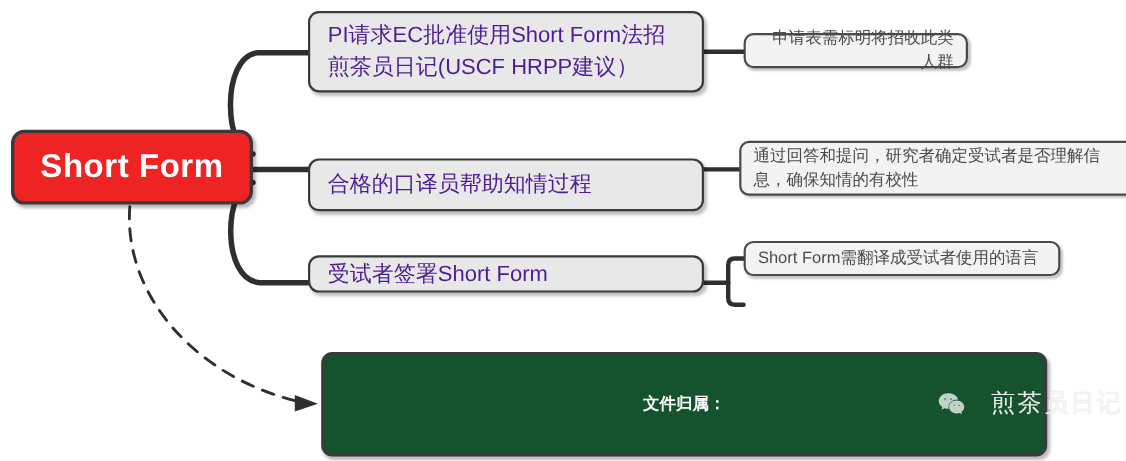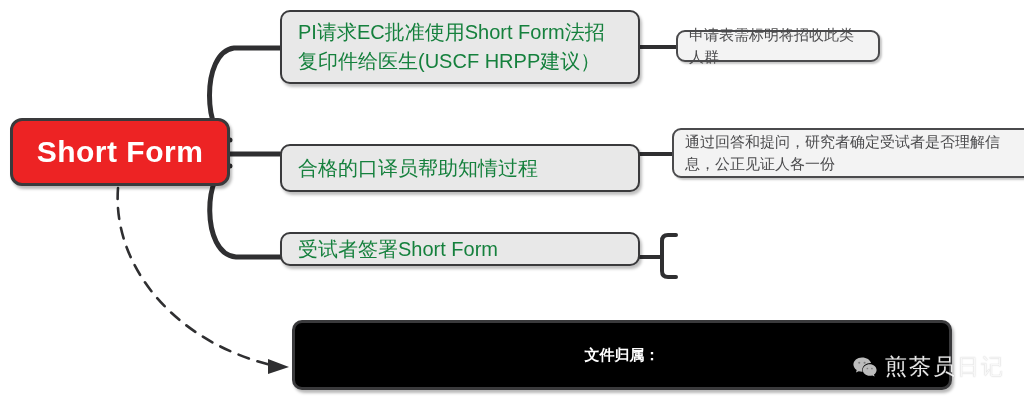--- a/index.html
+++ b/index.html
@@ -51,21 +51,21 @@
   }
 
   
   .branch {
     background: #E8E8E8;
     border: 2.5px solid #3a3a3c;
     box-shadow: 2px 3px 3px rgba(0,0,0,0.25);
     padding: 4px 16px;
   }
   .branch .txt {
-    color: #15803d;
+    color: #4c1d95;
     font-size: 20px;
     line-height: 29px;
   }
 
   .branch-1 { left: 280px; top: 10px;  width: 360px; height: 74px; }
   .branch-2 { left: 280px; top: 144px; width: 360px; height: 48px; }
   .branch-3 { left: 280px; top: 232px; width: 360px; height: 34px; }
 
   
   .leaf {
@@ -74,31 +74,31 @@
     border-radius: 9px;
     box-shadow: 2px 2px 2px rgba(0,0,0,0.22);
     padding: 3px 11px;
   }
   .leaf .txt {
     color: #4b4b4d;
     font-size: 15px;
     line-height: 22px;
   }
 
-  .leaf-1  { left: 676px; top: 30px;  width: 204px; height: 32px; }
+  .leaf-1  { left: 676px; top: 30px;  width: 204px; height: 32px; text-align: right; }
   .leaf-2  { left: 672px; top: 128px; width: 368px; height: 50px; }
   .leaf-3a { left: 676px; top: 219px; width: 288px; height: 32px; }
   .leaf-3b { left: 676px; top: 261px; width: 156px; height: 32px; }
 
   
   .summary {
     position: absolute;
     left: 292px; top: 320px;
-    width: 660px; height: 70px;
-    background: #000000;
+    width: 660px; height: 95px;
+    background: #14532d;
     border: 3px solid #3a3a3c;
     border-radius: 10px;
     box-shadow: 2px 3px 3px rgba(0,0,0,0.28);
     display: flex;
     flex-direction: column;
     align-items: center;
     justify-content: center;
     z-index: 3;
     overflow: hidden;
   }
@@ -109,21 +109,21 @@
     line-height: 24px;
     white-space: nowrap;
   }
 
   
   .watermark {
     position: absolute;
     left: 852px; top: 352px;
     display: flex;
     align-items: center;
-    gap: 7px;
+    gap: 23px;
     z-index: 6;
     pointer-events: none;
     text-align: right;
   }
   .wm-logo {
     width: 26px; height: 26px;
     position: relative;
     opacity: 0.82;
   }
   .wm-text {
@@ -161,21 +161,21 @@
     </g>
   </svg>
 
   <div class="node root">
     <span class="root-label">Short Form</span>
   </div>
 
   <div class="node branch branch-1">
     <div>
       <div class="txt">PI请求EC批准使用Short Form法招</div>
-      <div class="txt">复印件给医生(USCF HRPP建议）</div>
+      <div class="txt">煎茶员日记(USCF HRPP建议）</div>
     </div>
   </div>
 
   <div class="node branch branch-2">
     <div>
       <div class="txt">合格的口译员帮助知情过程</div>
     </div>
   </div>
 
   <div class="node branch branch-3">
@@ -186,24 +186,29 @@
 
   <div class="node leaf leaf-1">
     <div>
       <div class="txt">申请表需标明将招收此类人群</div>
     </div>
   </div>
 
   <div class="node leaf leaf-2">
     <div>
       <div class="txt">通过回答和提问，研究者确定受试者是否理解信</div>
-      <div class="txt">息，公正见证人各一份</div>
-    </div>
-  </div>
-
+      <div class="txt">息，确保知情的有校性</div>
+    </div>
+  </div>
+
+  <div class="node leaf leaf-3a">
+    <div>
+      <div class="txt">Short Form需翻译成受试者使用的语言</div>
+    </div>
+  </div>
 
 
   <div class="summary">
     <div class="sline">文件归属：</div>
   </div>
 
   <div class="watermark">
     <span class="wm-logo">
       <svg viewBox="0 0 26 26" width="26" height="26" xmlns="http://www.w3.org/2000/svg">
         <path d="M10 3.4C5.2 3.4 1.4 6.6 1.4 10.5c0 2.2 1.3 4.2 3.3 5.5L4 18.6l2.7-1.4c1 .3 2.1.5 3.3.5h.6c-.2-.6-.3-1.2-.3-1.8 0-3.8 3.7-6.8 8.2-6.8h.6C18.3 5.8 14.6 3.4 10 3.4z" fill="#ffffff" opacity="0.9"></path>

